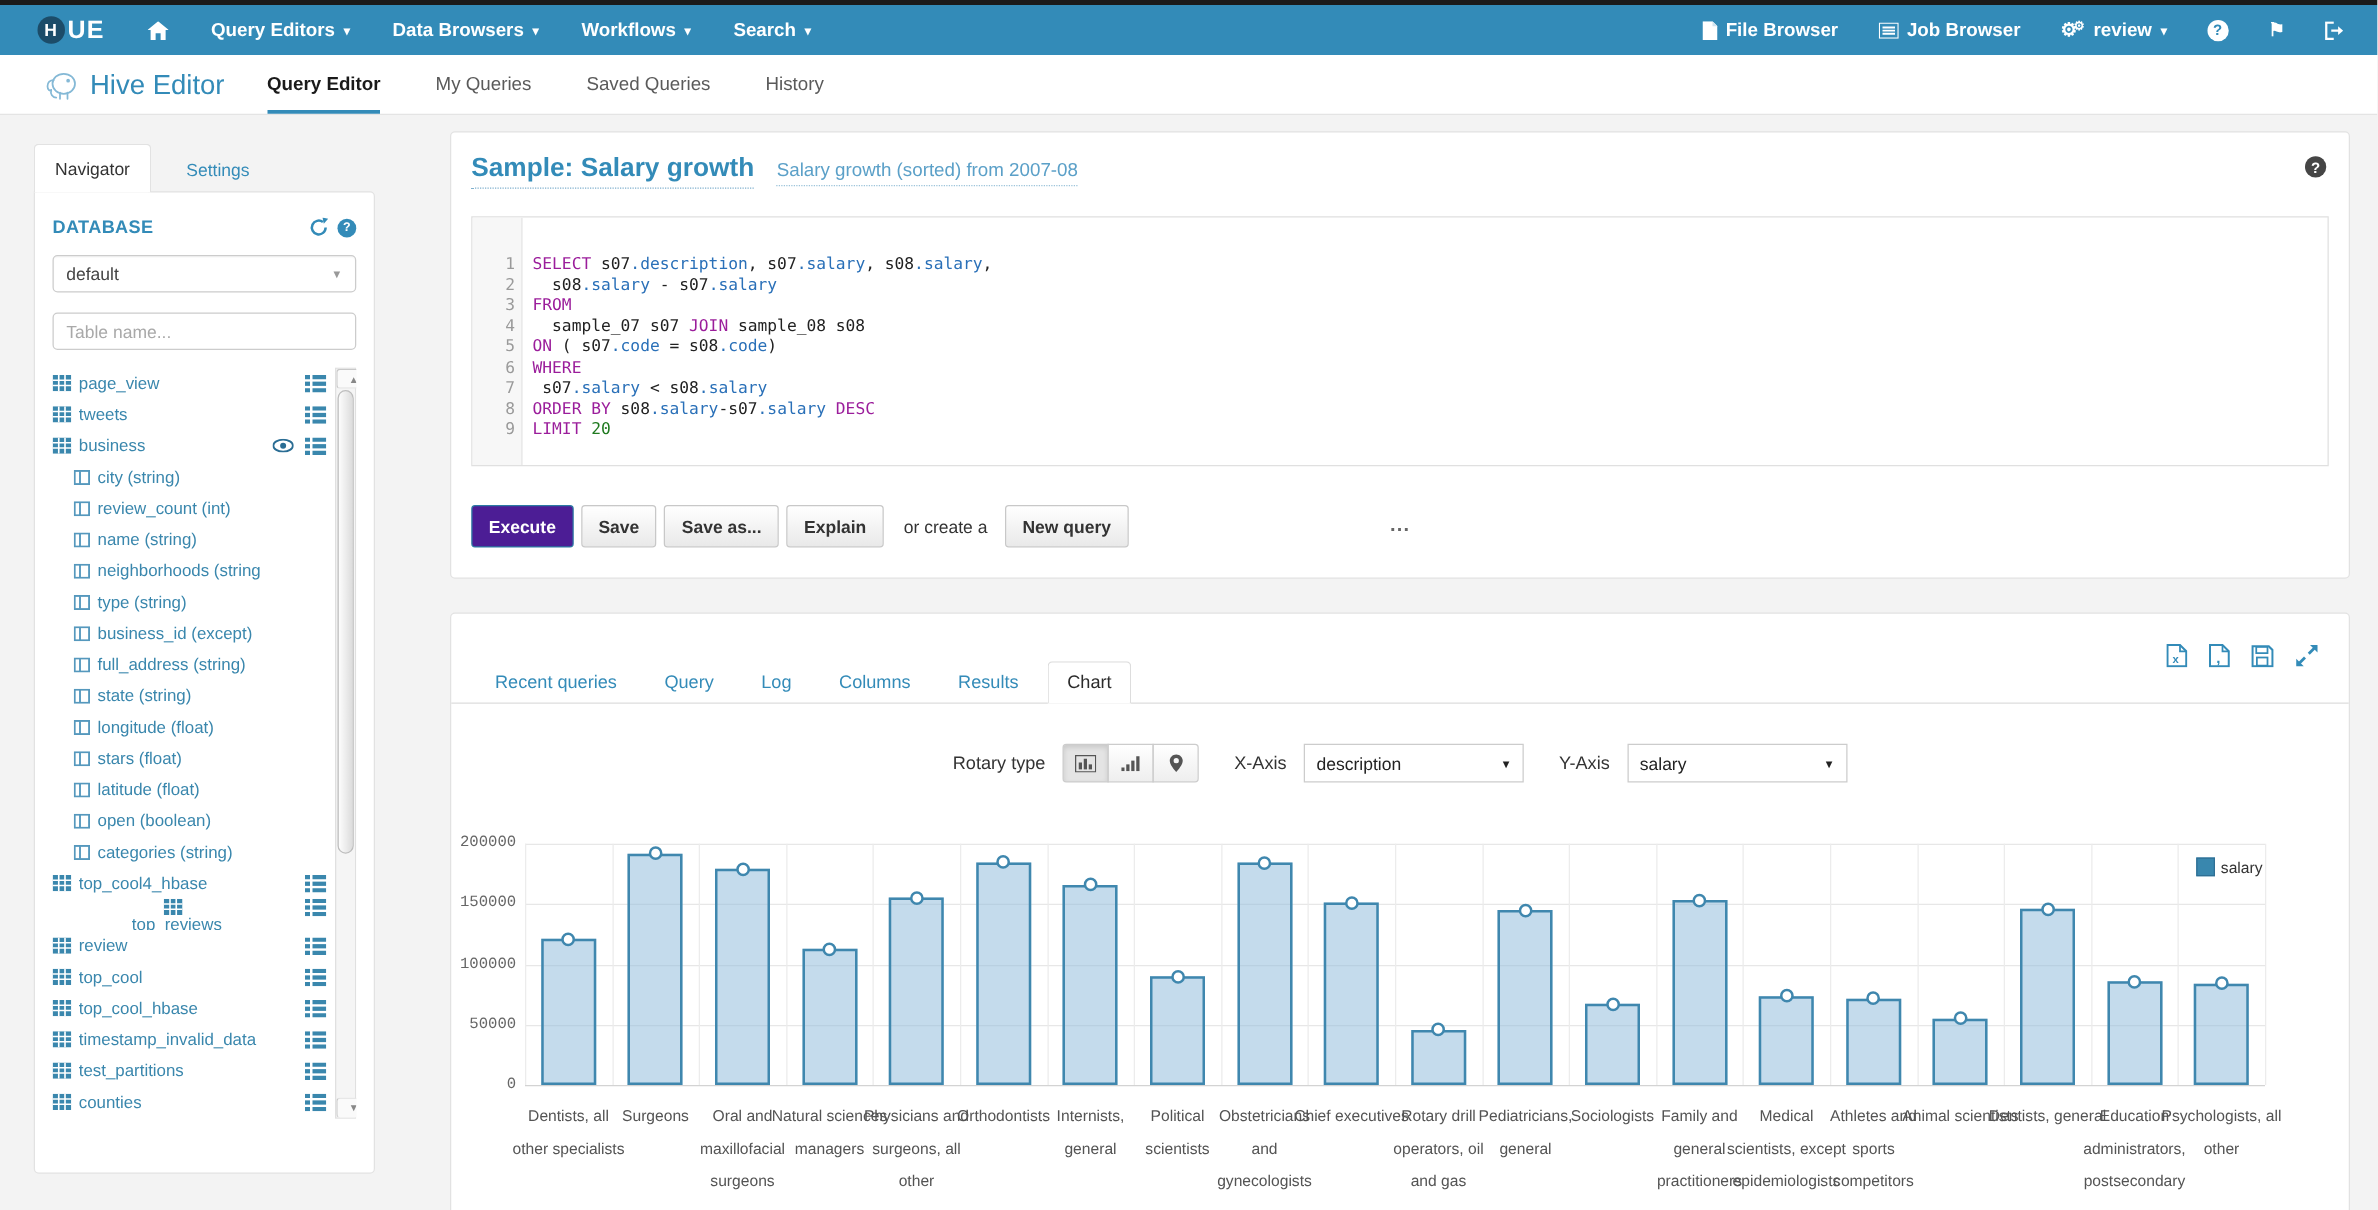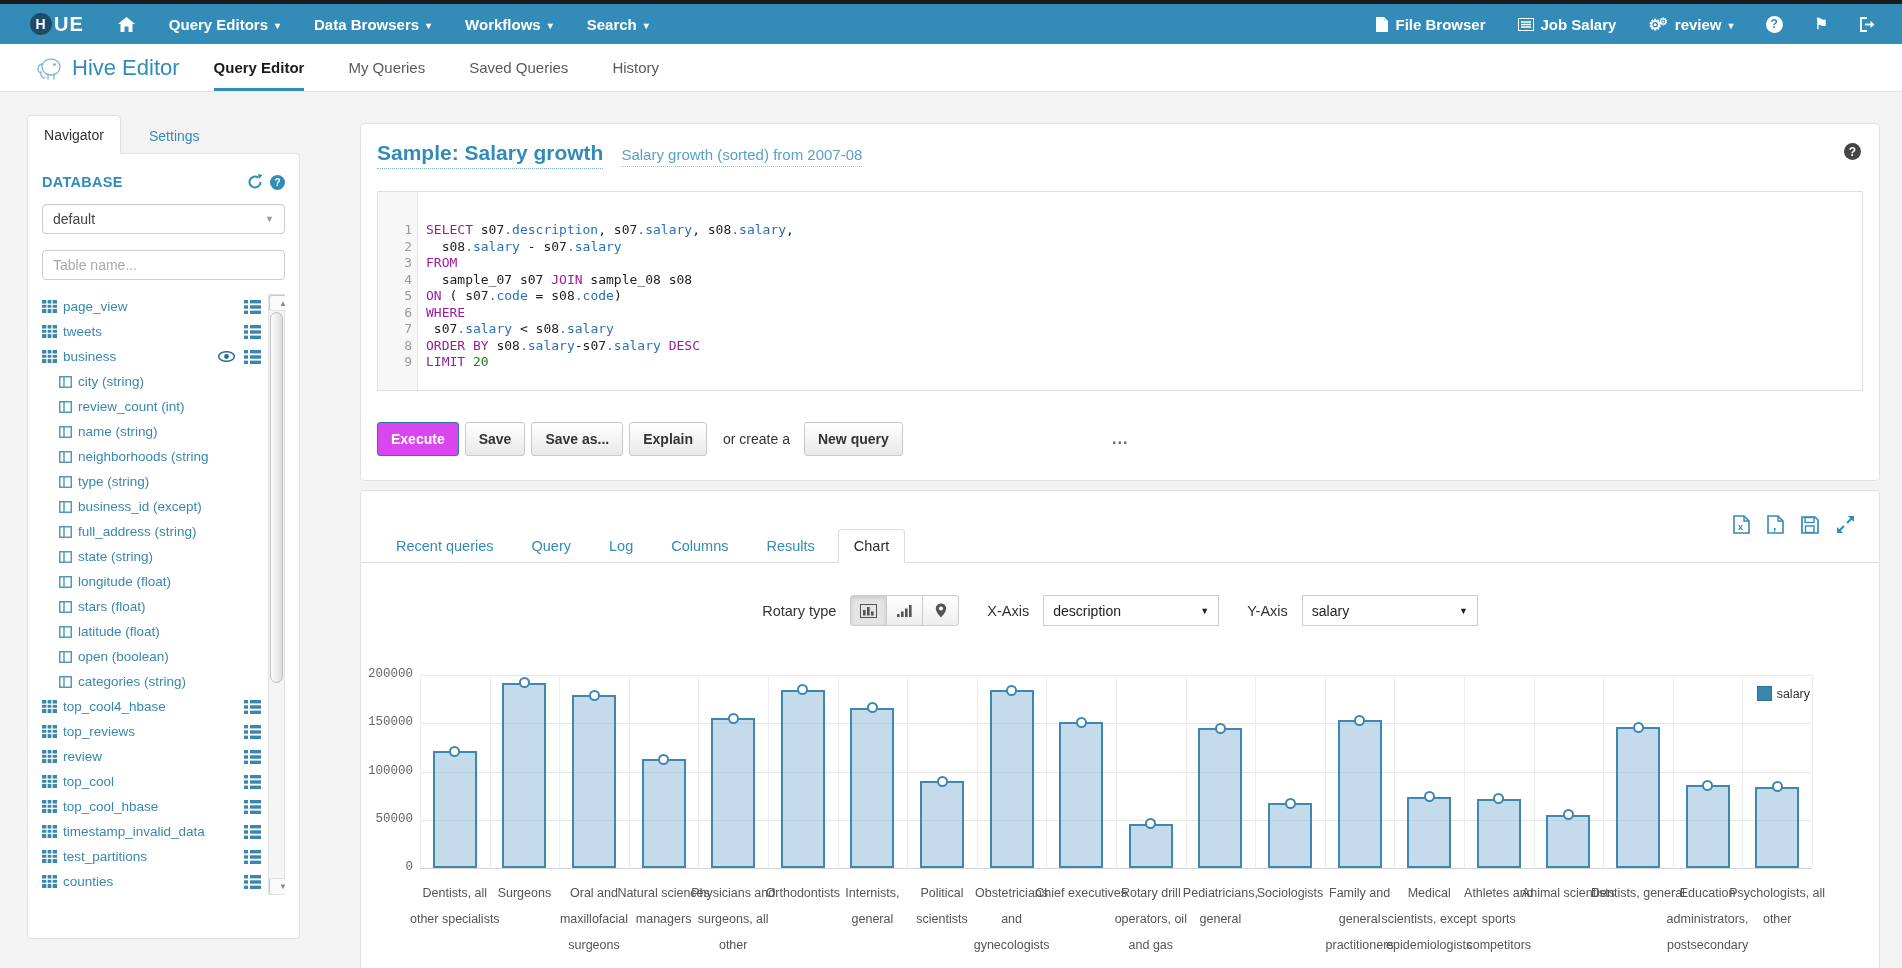--- a/index.html
+++ b/index.html
@@ -60,36 +60,36 @@
   .db-row .right-icons { position:absolute; right:24px; display:flex; gap:9px; align-items:center; }
   
   .sb { position:absolute; right:0; top:0; width:17px; height:100%; background:#f5f5f5; border:1px solid #e0e0e0; }
   .sb .btn { position:absolute; left:0; width:15px; height:16px; background:#fafafa; border-bottom:1px solid #e0e0e0;
      color:#888; font-size:8px; display:flex; align-items:center; justify-content:center; }
   .sb .btn.down { bottom:0; border-top:1px solid #e0e0e0; border-bottom:none; }
   .sb .thumb { position:absolute; left:1px; top:17px; width:13px; height:62%;
      background:linear-gradient(90deg,#fdfdfd,#dcdcdc); border:1px solid #bdbdbd; border-radius:7px; }
 
   
-  .main-card { position:absolute; left:360px; top:31px; width:1520px; height:358px; padding:0 16px; }
+  .main-card { position:absolute; left:360px; top:13px; width:1520px; height:358px; padding:0 16px; }
   .title-row { position:relative; margin-top:17px; display:flex; align-items:baseline; }
   .q-title { color:#338bb8; font-size:21px; font-weight:bold; border-bottom:1px dotted #7fb0cd; padding-bottom:3px; }
   .q-subtitle { color:#5ba0c8; font-size:15px; margin-left:18px; border-bottom:1px dotted #9cc3da; padding-bottom:3px; cursor:pointer; }
   .q-help { position:absolute; right:2px; top:2px; width:17px; height:17px; border-radius:50%; background:#454545;
      color:#fff; font-size:12px; font-weight:bold; display:flex; align-items:center; justify-content:center; cursor:pointer; }
   .code-box { margin-top:22px; border:1px solid #e0e0e0; height:200px; display:flex; overflow:hidden;
      font-family:"DejaVu Sans Mono", monospace; font-size:13px; line-height:16.5px; }
   .gutter { width:40px; background:#f7f7f7; border-right:1px solid #e6e6e6; padding:30px 5px 0 0; text-align:right; color:#9a9a9a; }
   .code { padding:30px 0 0 8px; white-space:pre; color:#222; }
   .tk-k { color:#9b1d9b; } .tk-m { color:#2a70b8; } .tk-n { color:#207a20; } .tk-p { color:#222; }
   .btn-row { position:relative; margin-top:31px; display:flex; align-items:center; }
   .btn { height:34px; border:1px solid #c8c8c8; border-radius:3px; background:linear-gradient(#fff,#e9e9e9);
      color:#333; font-weight:bold; font-size:14px; padding:0 13px; margin-right:6px; cursor:pointer;
      display:flex; align-items:center; font-family:inherit; }
-  .btn.primary { background:#d946ef; border-color:#2c7aa3; color:#fff; }
+  .btn.primary { background:#4c1d95; border-color:#2c7aa3; color:#fff; }
   .or-text { font-size:14px; color:#333; margin:0 14px 0 10px; }
   .more-dots { position:absolute; left:735px; top:8px; color:#666; font-weight:bold; letter-spacing:1px; cursor:pointer; }
 
   
   .results-card { position:absolute; left:360px; top:398px; width:1520px; height:570px; }
   .res-tabbar { display:flex; align-items:flex-end; padding:14px 0 0 20px; border-bottom:1px solid #ddd; height:72px; position:relative; }
   .res-tab { color:#338bb8; font-size:14.5px; padding:8px 15px; margin-right:8px; cursor:pointer; }
   .res-tab.active { color:#2b2b2b; background:#fff; border:1px solid #ddd; border-bottom:1px solid #fff;
      border-radius:4px 4px 0 0; margin-bottom:-1px; cursor:default; }
   .res-icons { position:absolute; right:24px; top:24px; display:flex; gap:17px; align-items:center; }
@@ -169,21 +169,21 @@
     </div>
     <div class="tb-item">
       <span>
           <svg width="16" height="13" viewBox="0 0 16 13">
             <rect x="0.5" y="0.5" width="15" height="12" fill="none" stroke="#fff"></rect>
             <line x1="3" y1="4" x2="13" y2="4" stroke="#fff" stroke-width="1.5"></line>
             <line x1="3" y1="6.5" x2="13" y2="6.5" stroke="#fff" stroke-width="1.5"></line>
             <line x1="3" y1="9" x2="13" y2="9" stroke="#fff" stroke-width="1.5"></line>
           </svg>
         </span>
-      <span>Job Salary</span>
+      <span>Job Browser</span>
     </div>
     <div class="tb-item">
       <span class="icon-gear">⚙<span class="small">⚙</span></span>
       <span>review</span>
         <span class="chev">▾</span>
     </div>
     <div class="help-circle-top">?</div>
     <div class="tb-item">
         <span class="flag-glyph">⚑</span>
       </div>
@@ -477,21 +477,21 @@
                     <rect x="6" y="0" width="11" height="3.4"></rect>
                     <rect x="0" y="5.3" width="4" height="3.4"></rect>
                     <rect x="6" y="5.3" width="11" height="3.4"></rect>
                     <rect x="0" y="10.6" width="4" height="3.4"></rect>
                     <rect x="6" y="10.6" width="11" height="3.4"></rect>
                   </g>
                 </svg>
               </span>
             </span>
           </div>
-          <div class="db-row tbl-row" style="position: relative;">
+          <div class="db-row tbl-row" style="position: relative; flex-direction: column;">
             <span class="ric">
               <svg width="15" height="13" viewBox="0 0 15 13">
                 <rect x="0" y="0" width="15" height="13" fill="#3a87ad"></rect>
                 <g stroke="#fff" stroke-width="1.3">
                   <line x1="0" y1="4.2" x2="15" y2="4.2"></line>
                   <line x1="0" y1="8.4" x2="15" y2="8.4"></line>
                   <line x1="5" y1="0" x2="5" y2="13"></line>
                   <line x1="10" y1="0" x2="10" y2="13"></line>
                 </g>
               </svg>

